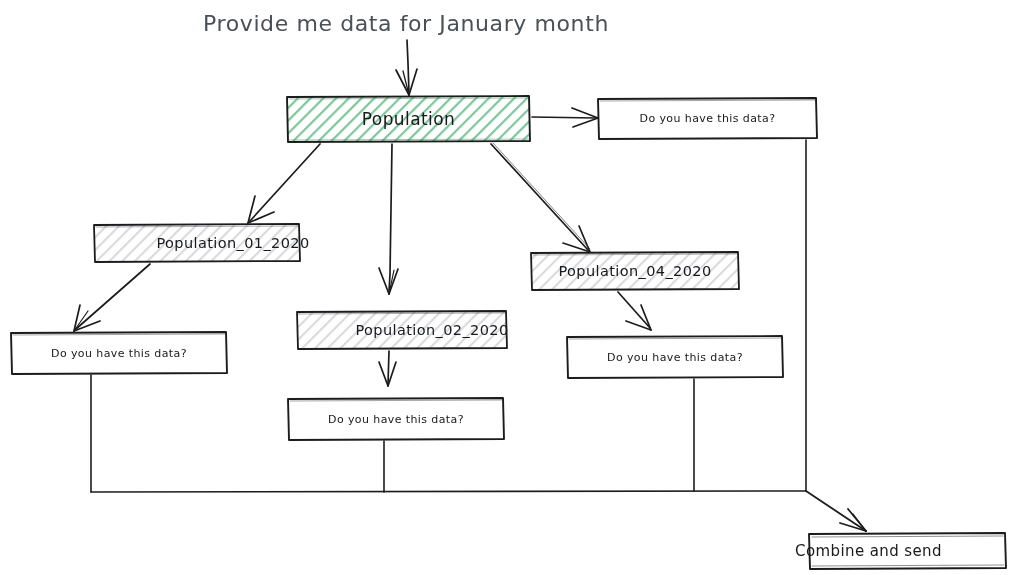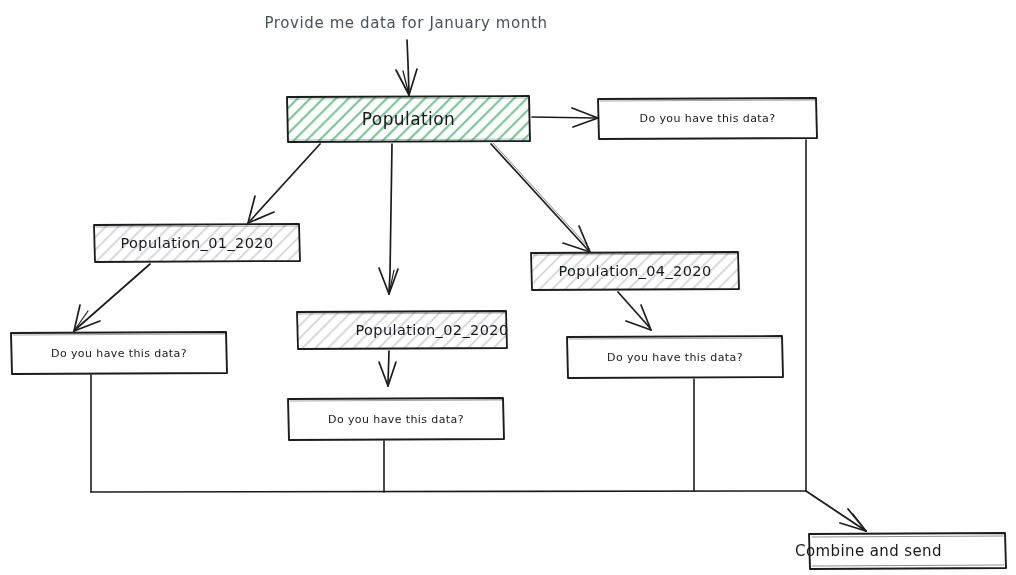--- a/index.html
+++ b/index.html
@@ -15,21 +15,21 @@
     display:flex;align-items:center;justify-content:center;
     text-align:center;
     font-family:"DejaVu Sans", sans-serif;
     color:#18191b;
     letter-spacing:.4px;
     pointer-events:none;
     white-space:nowrap;
   }
   .t-title{
     color:#4a5057;
-    font-size:15px;
+    font-size:22px;
     letter-spacing:.6px;
   }
   .t-pop{font-size:17px;}
   .t-file{font-size:14.5px;}
   .t-q{font-size:11px;}
   .t-combine{font-size:15px;}
 </style>
 </head>
 <body>
 
@@ -177,21 +177,21 @@
 
     </g>
   </svg>
 
   <div class="node-label t-title" style="left:186px;top:10px;width:440px;height:26px;">Provide me data for January month</div>
 
   <div class="node-label t-pop" style="left:287px;top:96px;width:243px;height:46px;">Population</div>
 
   <div class="node-label t-q" style="left:598px;top:98px;width:219px;height:41px;">Do you have this data?</div>
 
-  <div class="node-label t-file" style="left:94px;top:224px;width:206px;height:38px;">Population_01_2020</div>
+  <div class="node-label t-file" style="left:94px;top:224px;width:206px;height:38px;padding-left:36px;">Population_01_2020</div>
 
   <div class="node-label t-file" style="left:297px;top:311px;width:210px;height:38px;margin-left:30px;">Population_02_2020</div>
 
   <div class="node-label t-file" style="left:531px;top:252px;width:208px;height:38px;">Population_04_2020</div>
 
   <div class="node-label t-q" style="left:11px;top:332px;width:216px;height:42px;">Do you have this data?</div>
 
   <div class="node-label t-q" style="left:288px;top:398px;width:216px;height:42px;">Do you have this data?</div>
 
   <div class="node-label t-q" style="left:567px;top:336px;width:216px;height:42px;">Do you have this data?</div>

